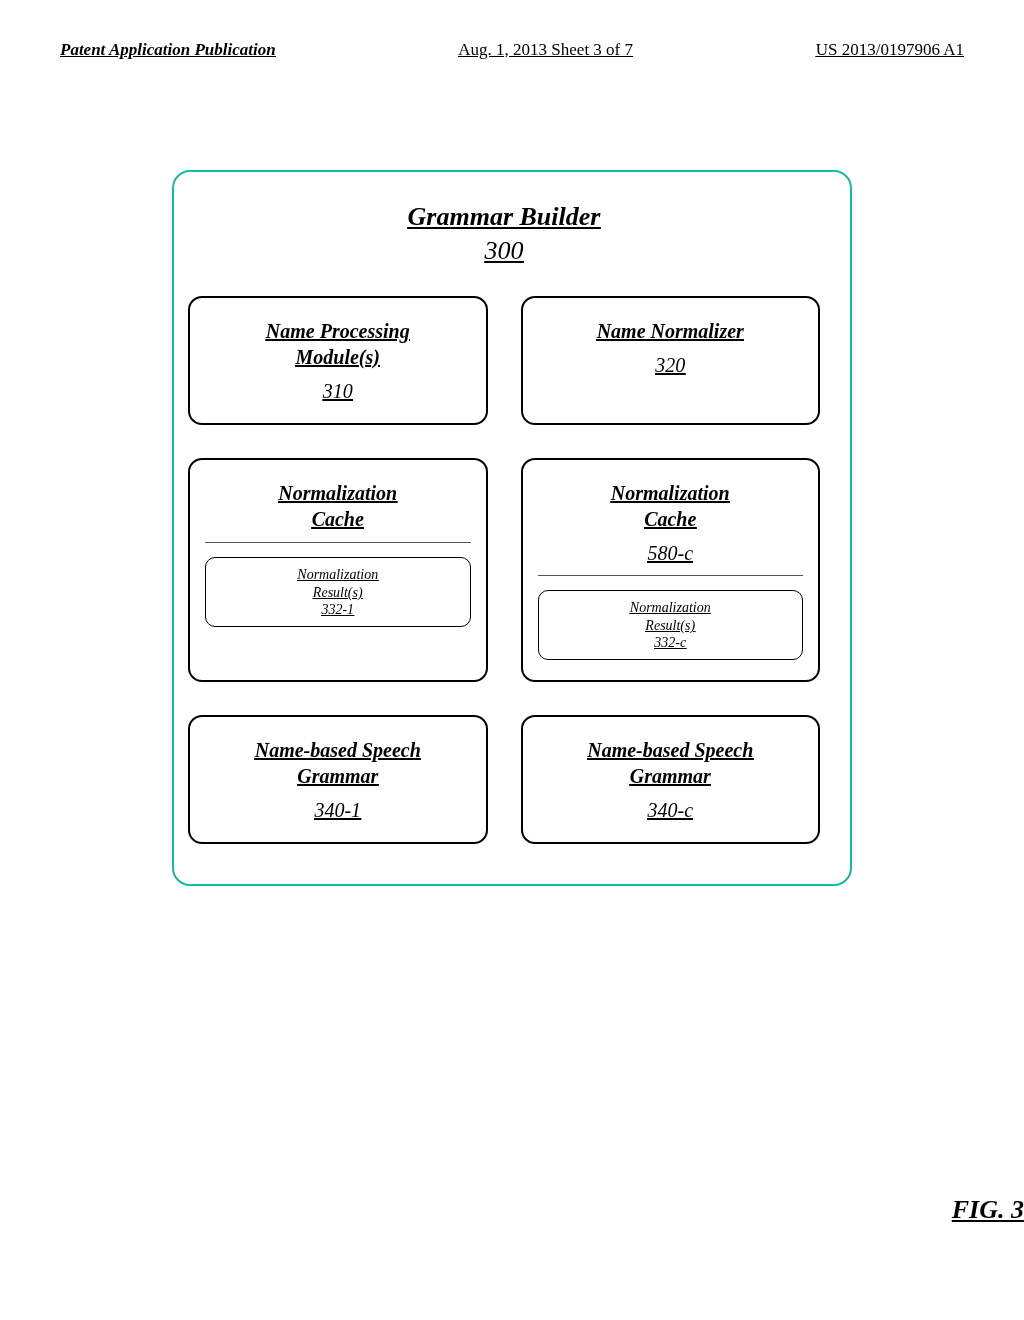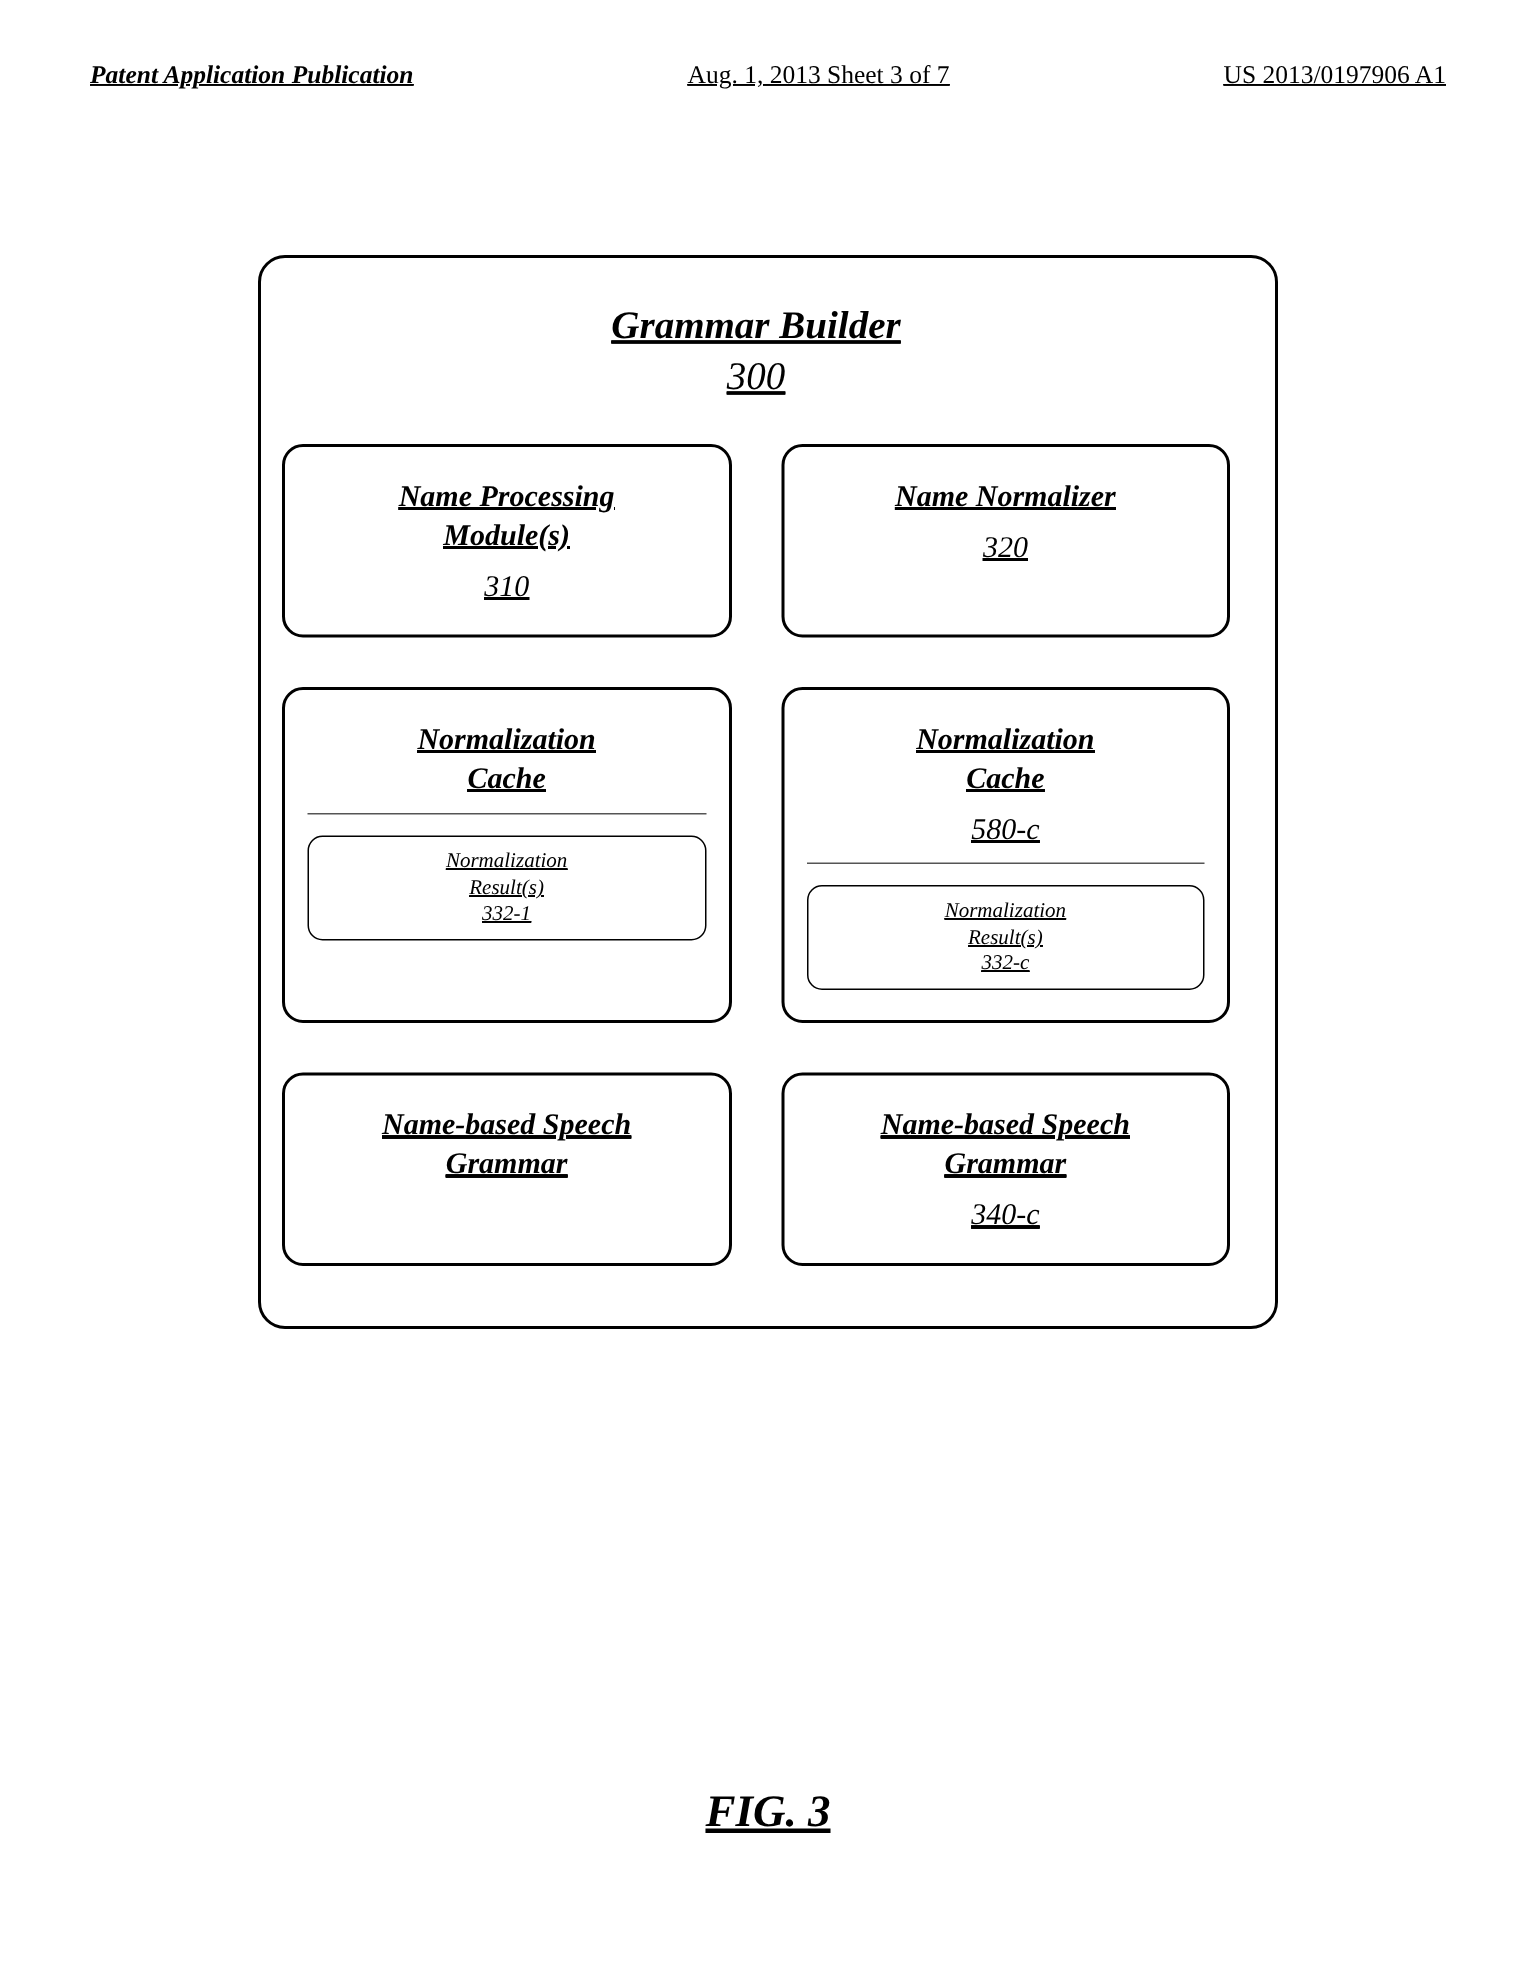--- a/index.html
+++ b/index.html
@@ -45,21 +45,21 @@
     .diagram-container {
       position: absolute;
       top: 170px;
       left: 100px;
       right: 100px;
       width: 824px;
     }
 
     
     .outer-box {
-      border: 2px solid #000000;
+      border: 2px solid #14b8a6;
       border-radius: 18px;
       padding: 30px 30px 40px 14px;
       width: 680px;
       margin: 0 auto;
     }
 
     .outer-box-title {
       text-align: center;
       font-style: italic;
       font-size: 26px;
@@ -129,24 +129,24 @@
       border-top: 1.5px solid #555;
       margin: 10px 0 4px 0;
     }
 
     
     .figure-label {
       position: absolute;
       bottom: 95px;
       left: 0;
       right: 0;
-      text-align: center;
-      font-style: italic;
-      font-weight: bold;
-      font-size: 30px;
+      text-align: right;
+      font-style: italic;
+      font-weight: bold;
+      font-size: 26px;
     }
   </style>
 </head>
 <body>
 
 <div class="header">
   <div class="header-left">Patent Application Publication</div>
   <div class="header-center">Aug. 1, 2013   Sheet 3 of 7</div>
   <div class="header-right">US 2013/0197906 A1</div>
 </div>
@@ -182,20 +182,21 @@
         <div class="inner-box-number">580-c</div>
         <hr class="box-divider">
         <div class="nested-box">
           <div class="nested-box-title">Normalization<br>Result(s)</div>
           <div class="nested-box-number">332-c</div>
         </div>
       </div>
 
       <div class="inner-box">
         <div class="inner-box-title">Name-based Speech<br>Grammar</div>
+        <div class="inner-box-number">340-1</div>
       </div>
 
       <div class="inner-box">
         <div class="inner-box-title">Name-based Speech<br>Grammar</div>
         <div class="inner-box-number">340-c</div>
       </div>
 
     </div>
   </div>
 </div>

